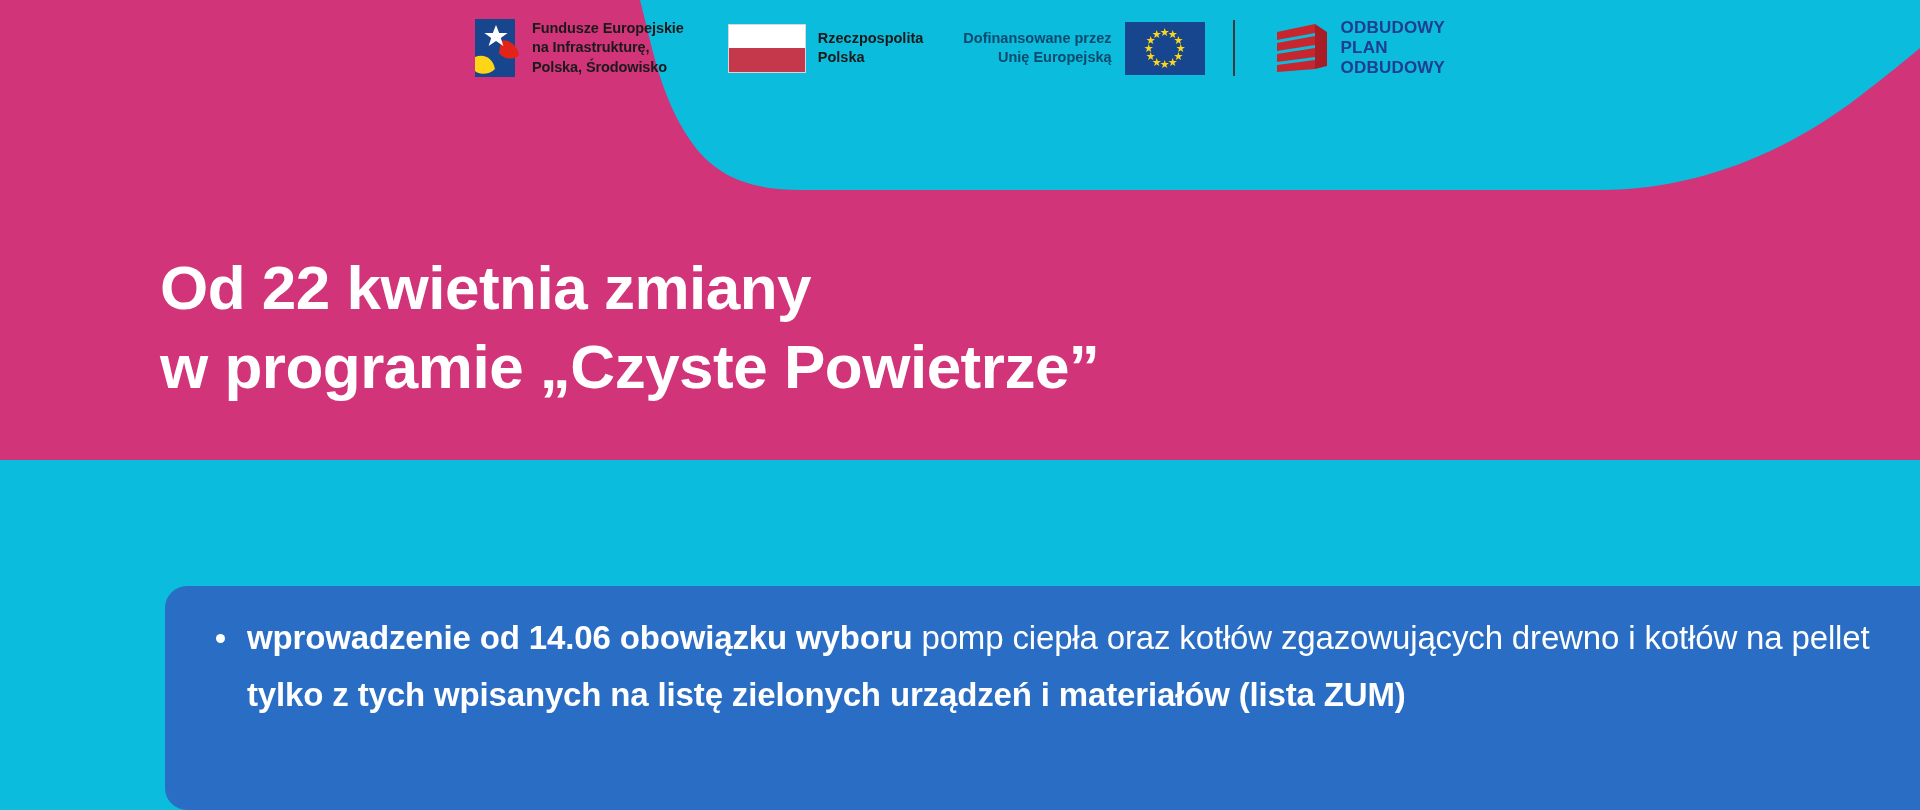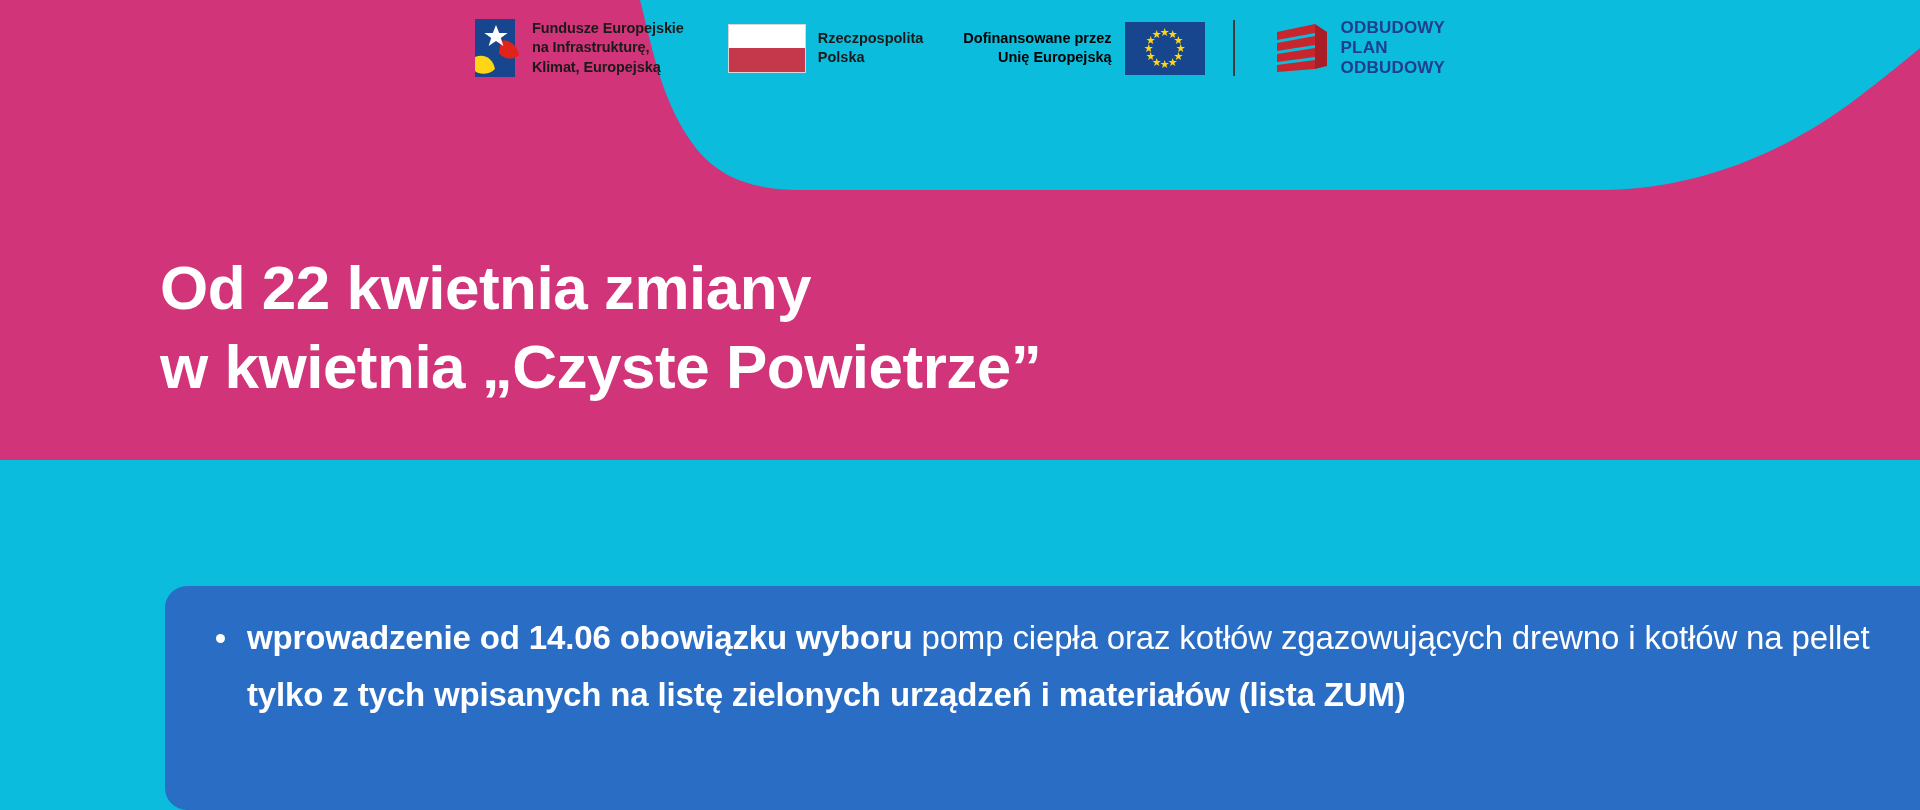--- a/index.html
+++ b/index.html
@@ -81,21 +81,21 @@
     color: #1a1a1a;
     white-space: nowrap;
   }
 
   
   .eu-group { margin-right: 28px; }
   .eu-text {
     font-size: 14.5px;
     line-height: 1.32;
     font-weight: bold;
-    color: #000000;
+    color: #0c4a6e;
     text-align: right;
     margin-right: 13px;
     white-space: nowrap;
   }
   .eu-flag {
     position: relative;
     width: 80px; height: 53px;
     background: #17468f;
     flex: 0 0 auto;
   }
@@ -217,21 +217,21 @@
     <div class="logo-block fe-group">
       <svg class="fe-mark" viewBox="0 0 46 58">
         <path d="M0,0 H40 V58 H0 Z" fill="#17468f"></path>
         <path d="M0,38 C10,34 18,40 20,50 C14,56 4,56 0,52 Z" fill="#ffd617"></path>
         <path d="M26,22 C34,20 42,26 44,36 C38,42 28,40 24,34 Z" fill="#e2231a"></path>
         <polygon points="21,6 24.2,14 32.6,14 25.8,19 28.4,27 21,22 13.6,27 16.2,19 9.4,14 17.8,14" fill="#ffffff"></polygon>
       </svg>
       <div class="fe-text">
         <div>Fundusze Europejskie</div>
         <div>na Infrastrukturę,</div>
-        <div>Klimat, Europejską</div>
+        <div>Polska, Środowisko</div>
       </div>
     </div>
 
     <div class="logo-block rp-group">
       <div class="pl-flag">
         <div class="white"></div>
         <div class="red"></div>
       </div>
       <div class="rp-text">
         <div>Rzeczpospolita</div>
@@ -275,21 +275,21 @@
         <div>PLAN</div>
         <div>ODBUDOWY</div>
       </div>
     </div>
 
   </div>
 
 
   <div class="headline">
     <div>Od 22 kwietnia zmiany</div>
-    <div>w kwietnia „Czyste Powietrze”</div>
+    <div>w programie „Czyste Powietrze”</div>
   </div>
 
   <div class="callout">
     <ul class="bullet-list">
       <li class="bullet-item" id="bullet0"><span class="b">wprowadzenie od 14.06 obowiązku wyboru</span><span> pomp ciepła oraz kotłów zgazowujących drewno i kotłów na pellet </span><span class="b">tylko z tych wpisanych na listę zielonych urządzeń i materiałów (lista ZUM)</span></li>
     </ul>
   </div>
 
 </div>
 

